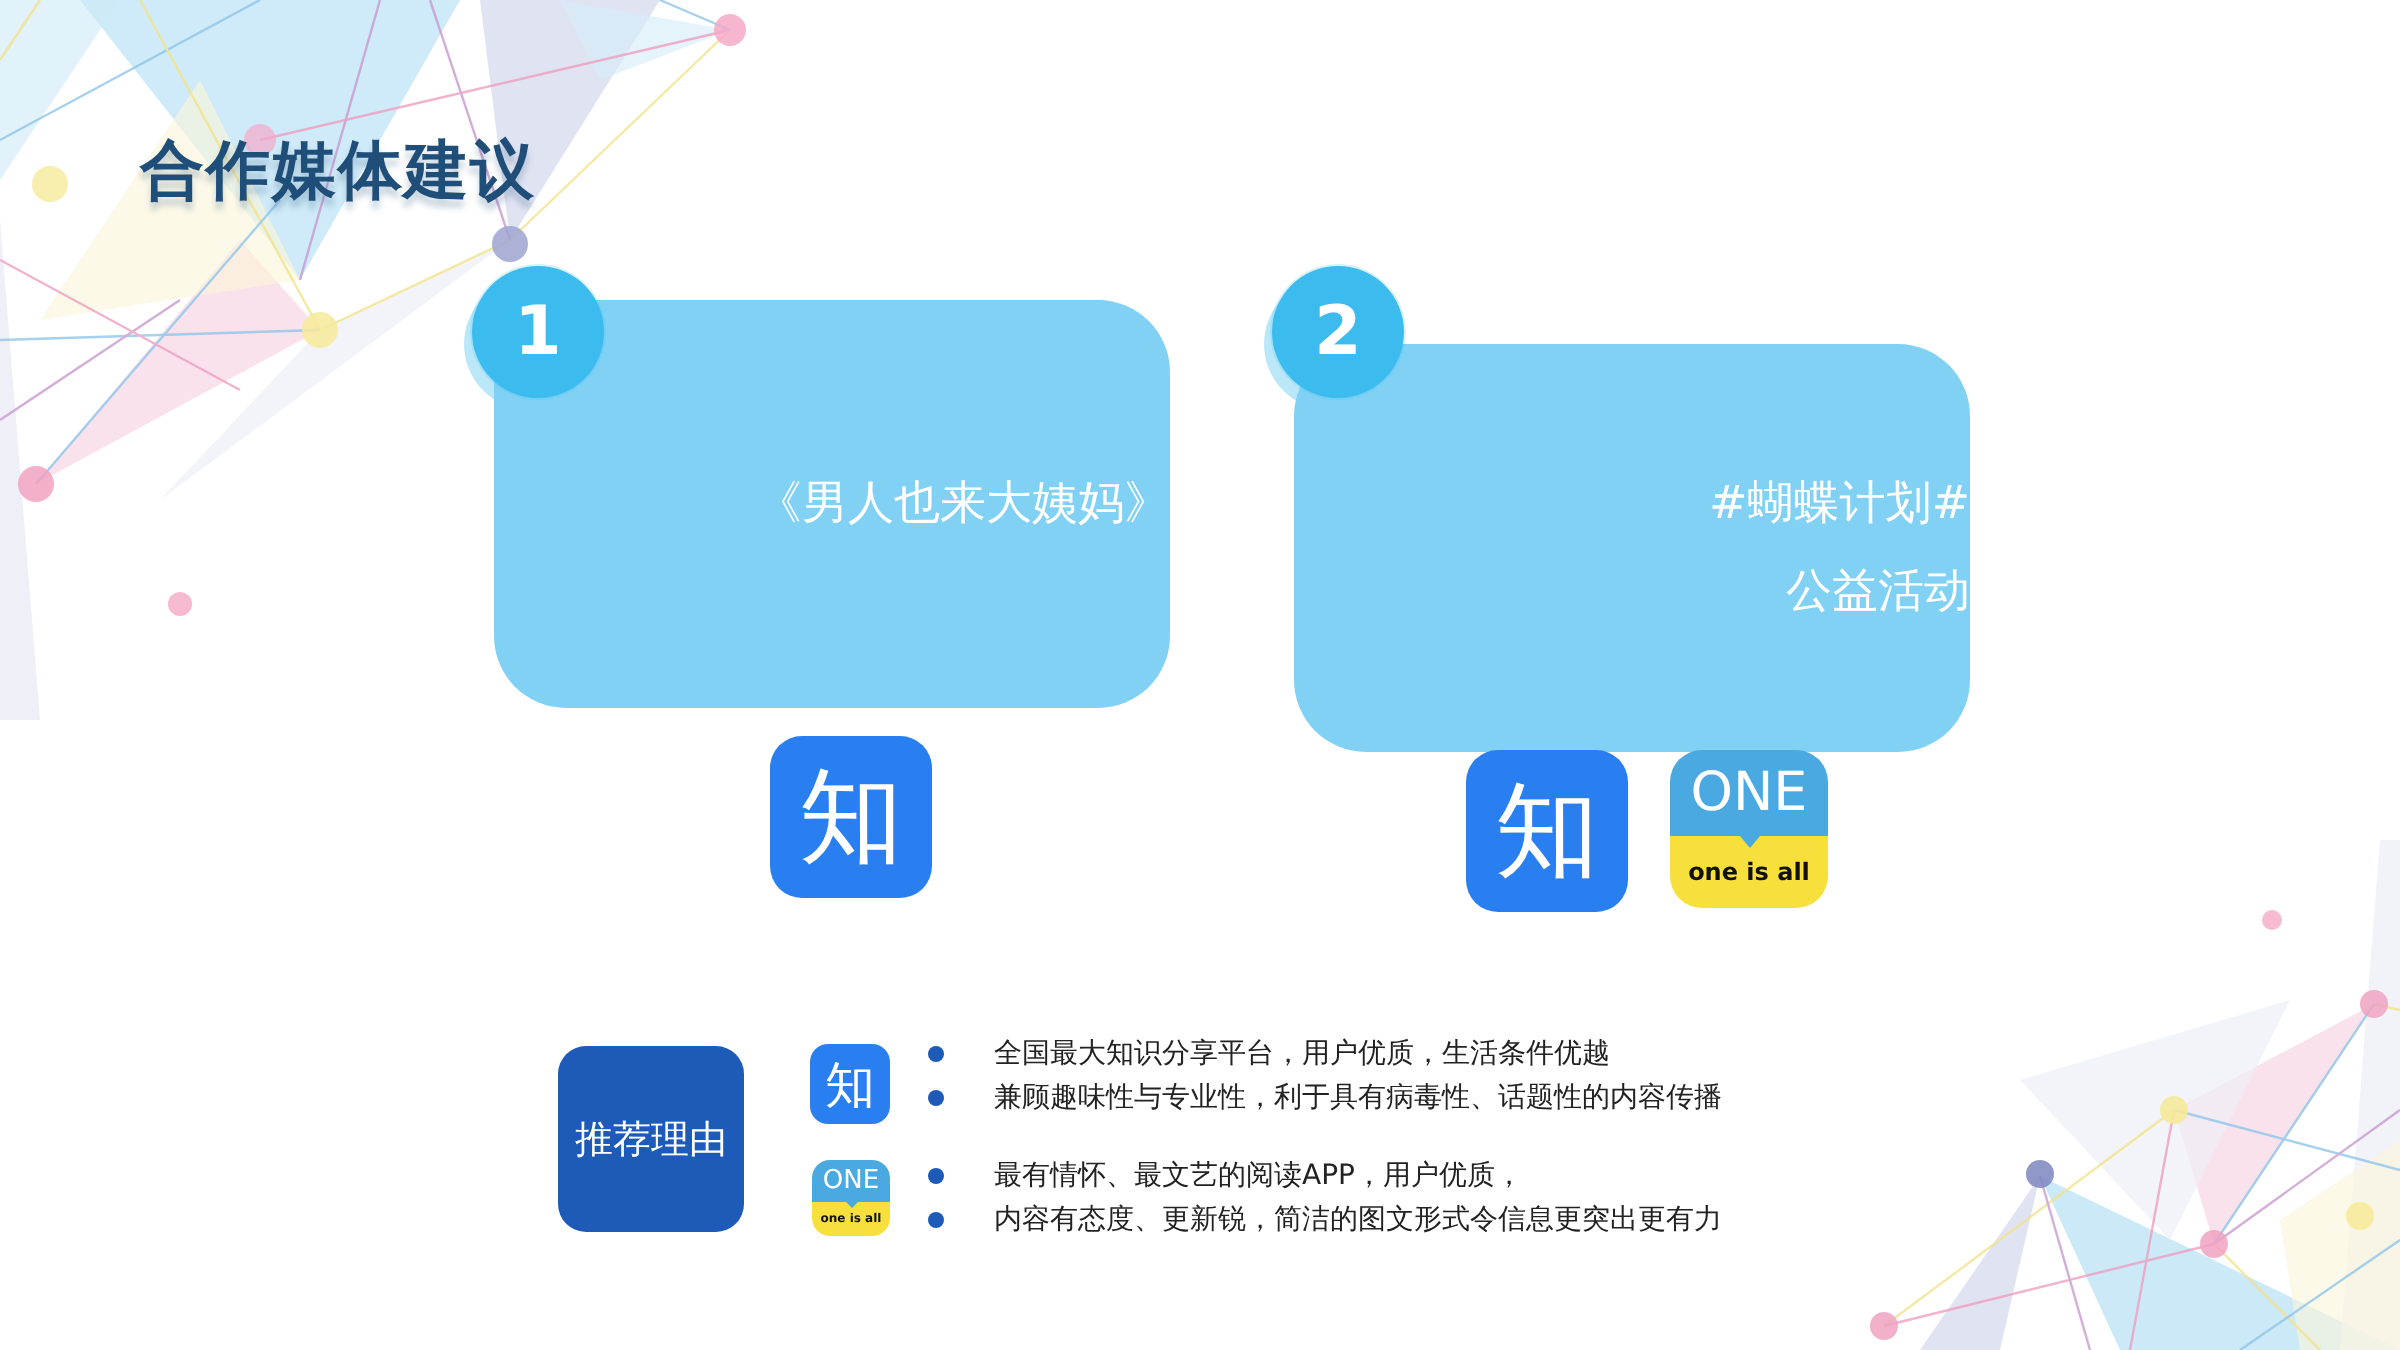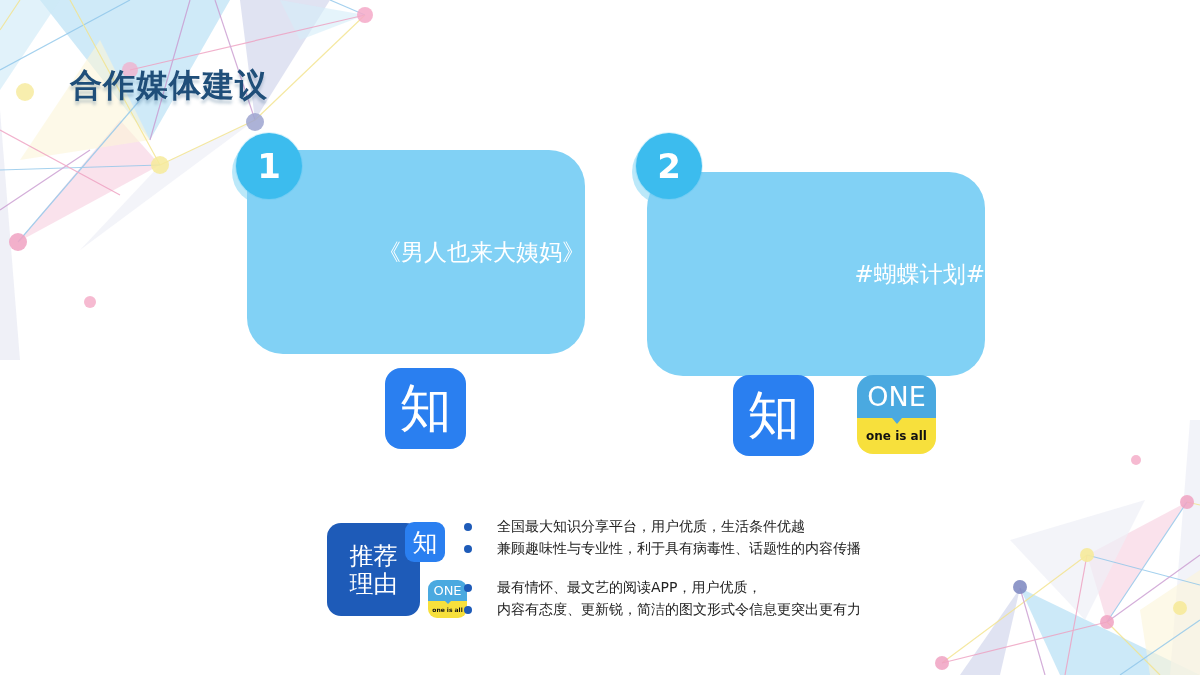--- a/index.html
+++ b/index.html
@@ -37,21 +37,21 @@
   }
   .zhihu-logo {
     position:absolute; background:#2a7ff0; border-radius:16px;
     color:#fff; display:flex; align-items:center; justify-content:center;
     font-family:"DejaVu Sans",sans-serif;
   }
   .zhihu-big-1 { left:385px; top:368px; width:81px; height:81px; font-size:52px; }
   .zhihu-big-2 { left:733px; top:375px; width:81px; height:81px; font-size:52px; }
   .one-logo {
     position:absolute; border-radius:16px; overflow:hidden;
-    display:flex; flex-direction:column;margin-left:22px;
+    display:flex; flex-direction:column;
   }
   .one-big { left:835px; top:375px; width:79px; height:79px; }
   .one-top {
     background:#4aa9e0; color:#fff; flex:0 0 55%;
     display:flex; align-items:center; justify-content:center; position:relative;
     font-family:"DejaVu Sans",sans-serif;
   }
   .one-top::after {
     content:""; position:absolute; bottom:-6px; left:50%; margin-left:-5px;
     border-left:5px solid transparent; border-right:5px solid transparent; border-top:6px solid #4aa9e0; z-index:2;
@@ -59,22 +59,22 @@
   .one-bottom {
     background:#f7e03c; color:#111; flex:1;
     display:flex; align-items:center; justify-content:center; font-weight:bold;
     font-family:"DejaVu Sans",sans-serif;
   }
   .one-big .one-top { font-size:27px; }
   .one-big .one-bottom { font-size:12px; }
   .reason-box {
     position:absolute; left:279px; top:523px; width:93px; height:93px;
     background:#1e5bb8; border-radius:14px; color:#fff;
-    display:flex; flex-direction:column; align-items:center; justify-content:center;
-    font-size:24px; line-height:28px;margin-left:48px;
+    display:flex; flex-direction:row; align-items:center; justify-content:center;
+    font-size:19px; line-height:28px;
   }
   .zhihu-small { left:405px; top:522px; width:40px; height:40px; font-size:25px; border-radius:9px; }
   .one-small { left:406px; top:580px; width:39px; height:38px; border-radius:9px; }
   .one-small .one-top { font-size:13px; }
   .one-small .one-top::after { bottom:-3px; margin-left:-3px; border-left-width:3px; border-right-width:3px; border-top-width:3px; }
   .one-small .one-bottom { font-size:6px; }
   .reason-list { position:absolute; left:464px; font-size:14px; color:#222; }
   .reason-list .row { display:flex; align-items:center; height:22px; }
   .bullet { width:8px; height:8px; border-radius:50%; background:#1e5bb8; margin-right:25px; flex:0 0 8px; }
   .list-1 { top:516px; }
@@ -146,20 +146,21 @@
 
 <div class="title">合作媒体建议</div>
 
 <div class="card card-1">
   <div>《男人也来大姨妈》</div>
 </div>
 <div class="badge badge-1">1</div>
 
 <div class="card card-2">
   <div>#蝴蝶计划#</div>
+  <div>公益活动</div>
 </div>
 <div class="badge badge-2">2</div>
 
 <div class="zhihu-logo zhihu-big-1">知</div>
 <div class="zhihu-logo zhihu-big-2">知</div>
 <div class="one-logo one-big">
   <div class="one-top">ONE</div>
   <div class="one-bottom">one is all</div>
 </div>
 

